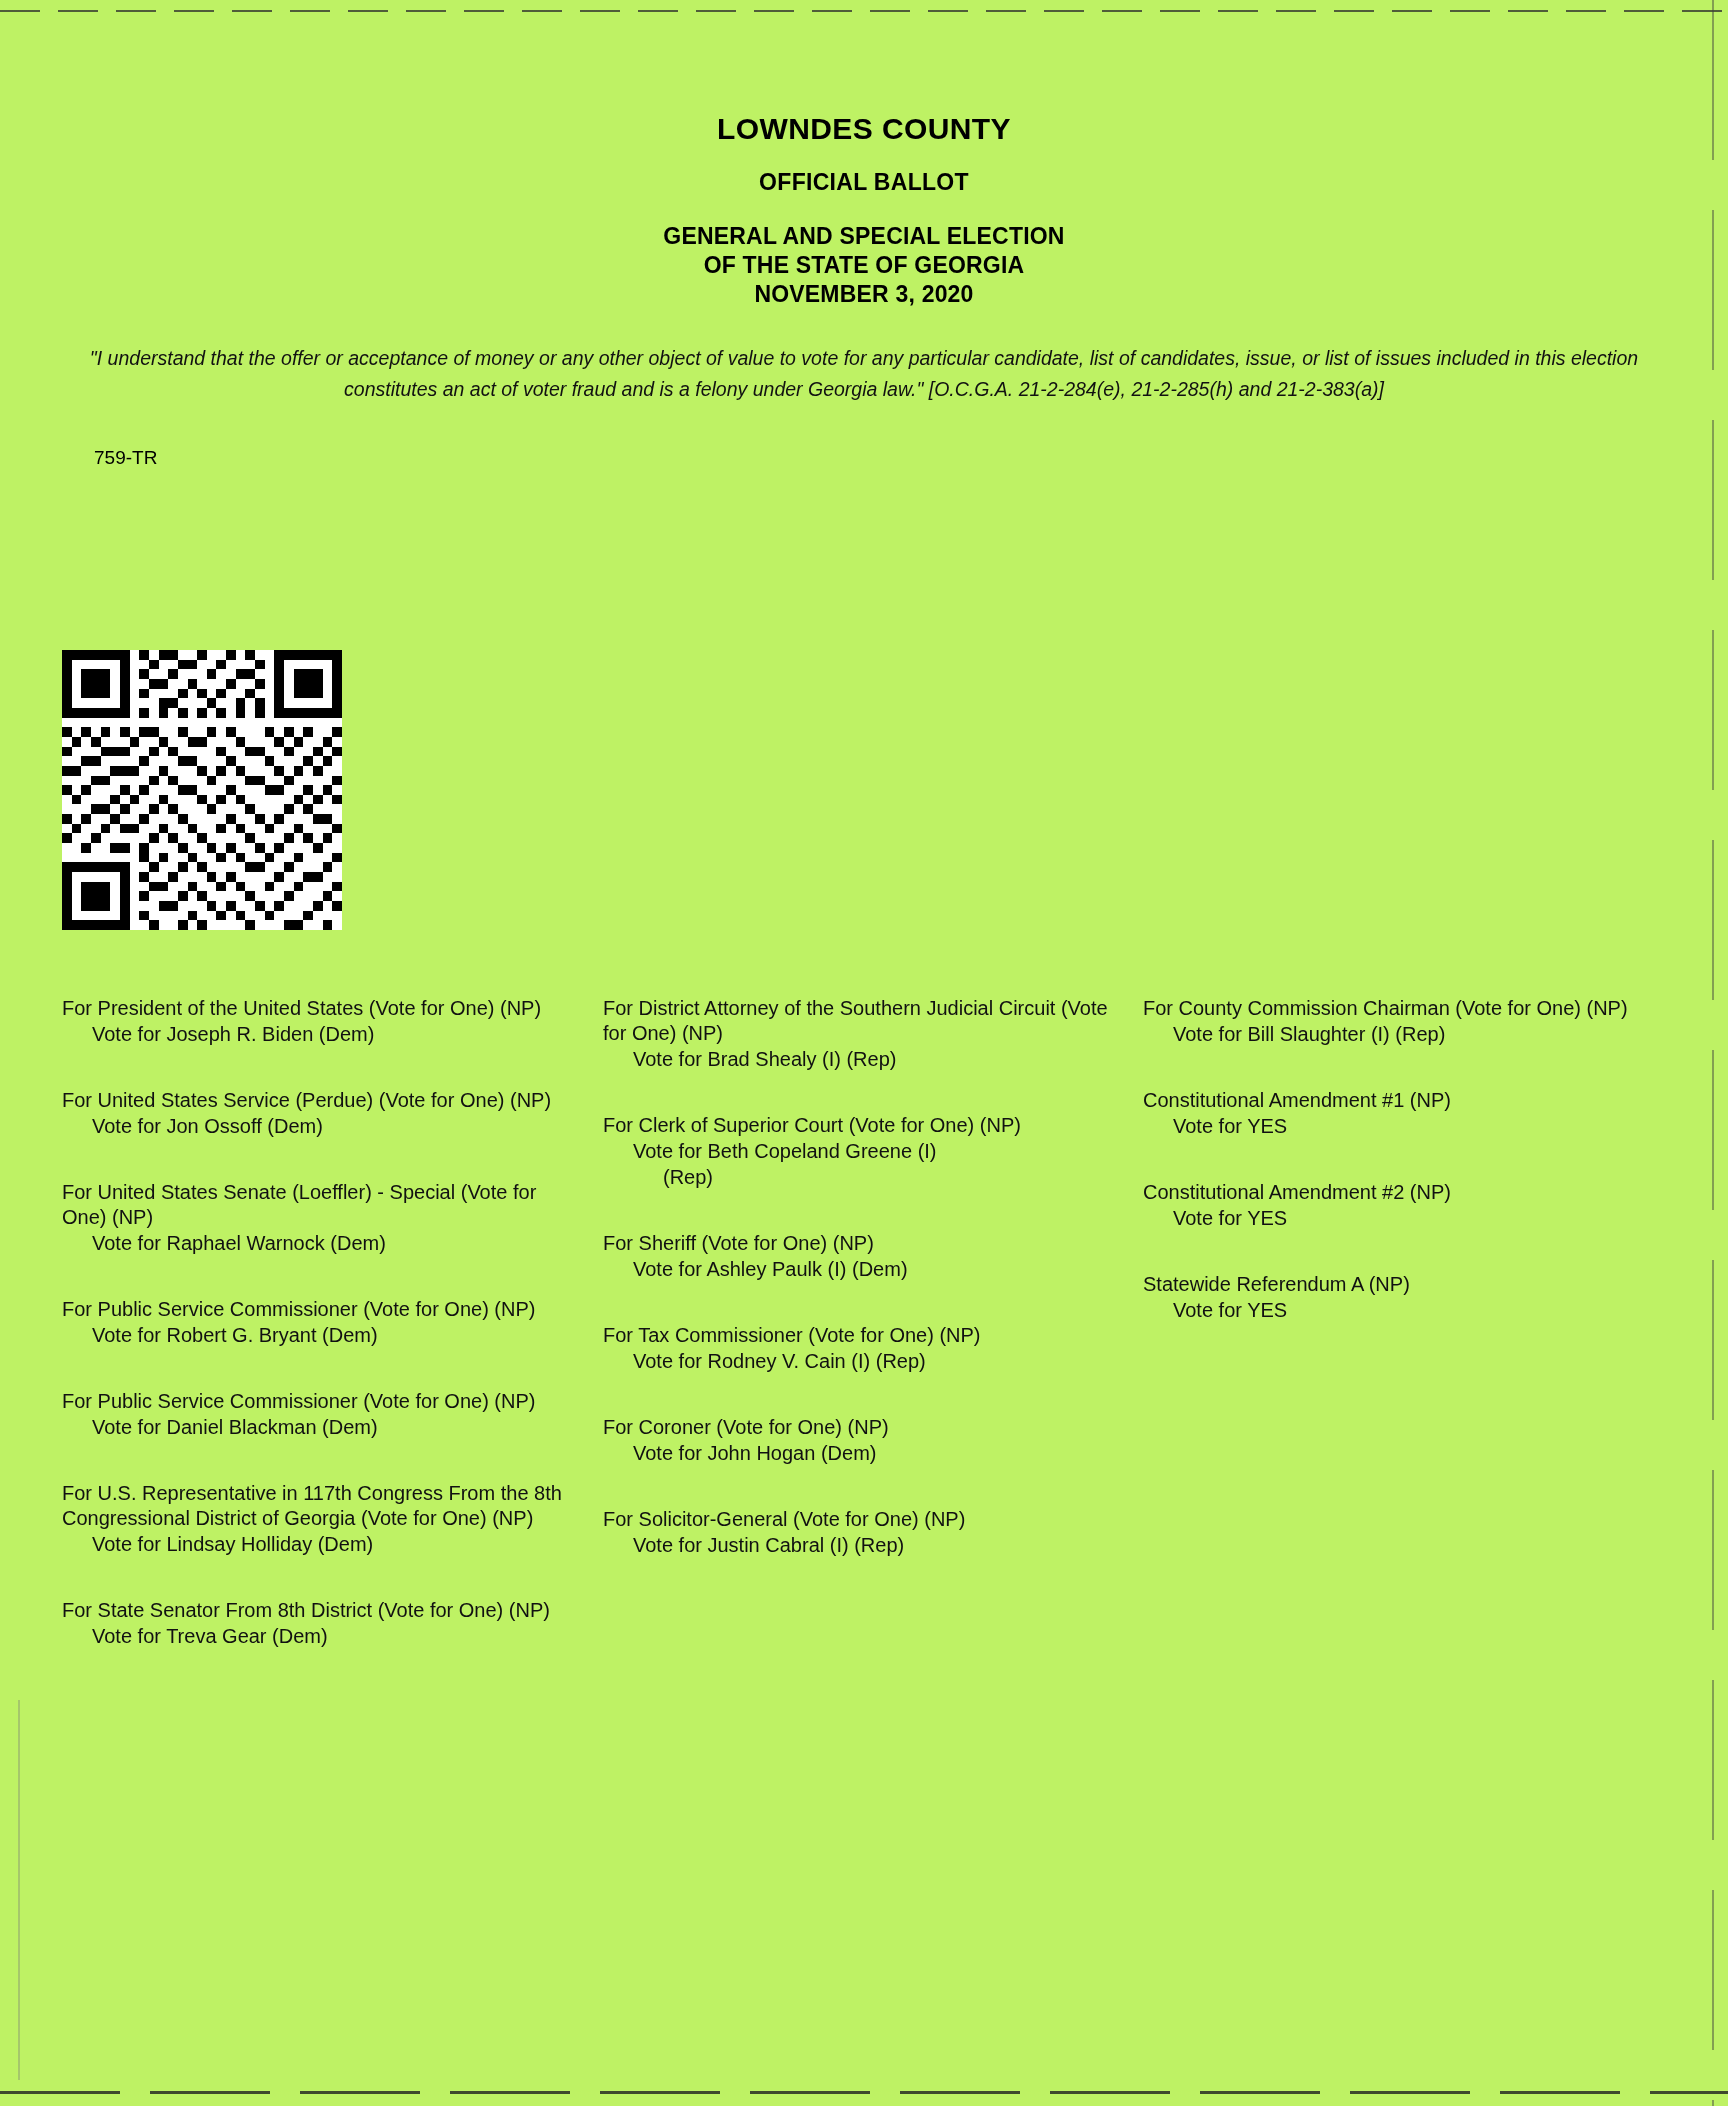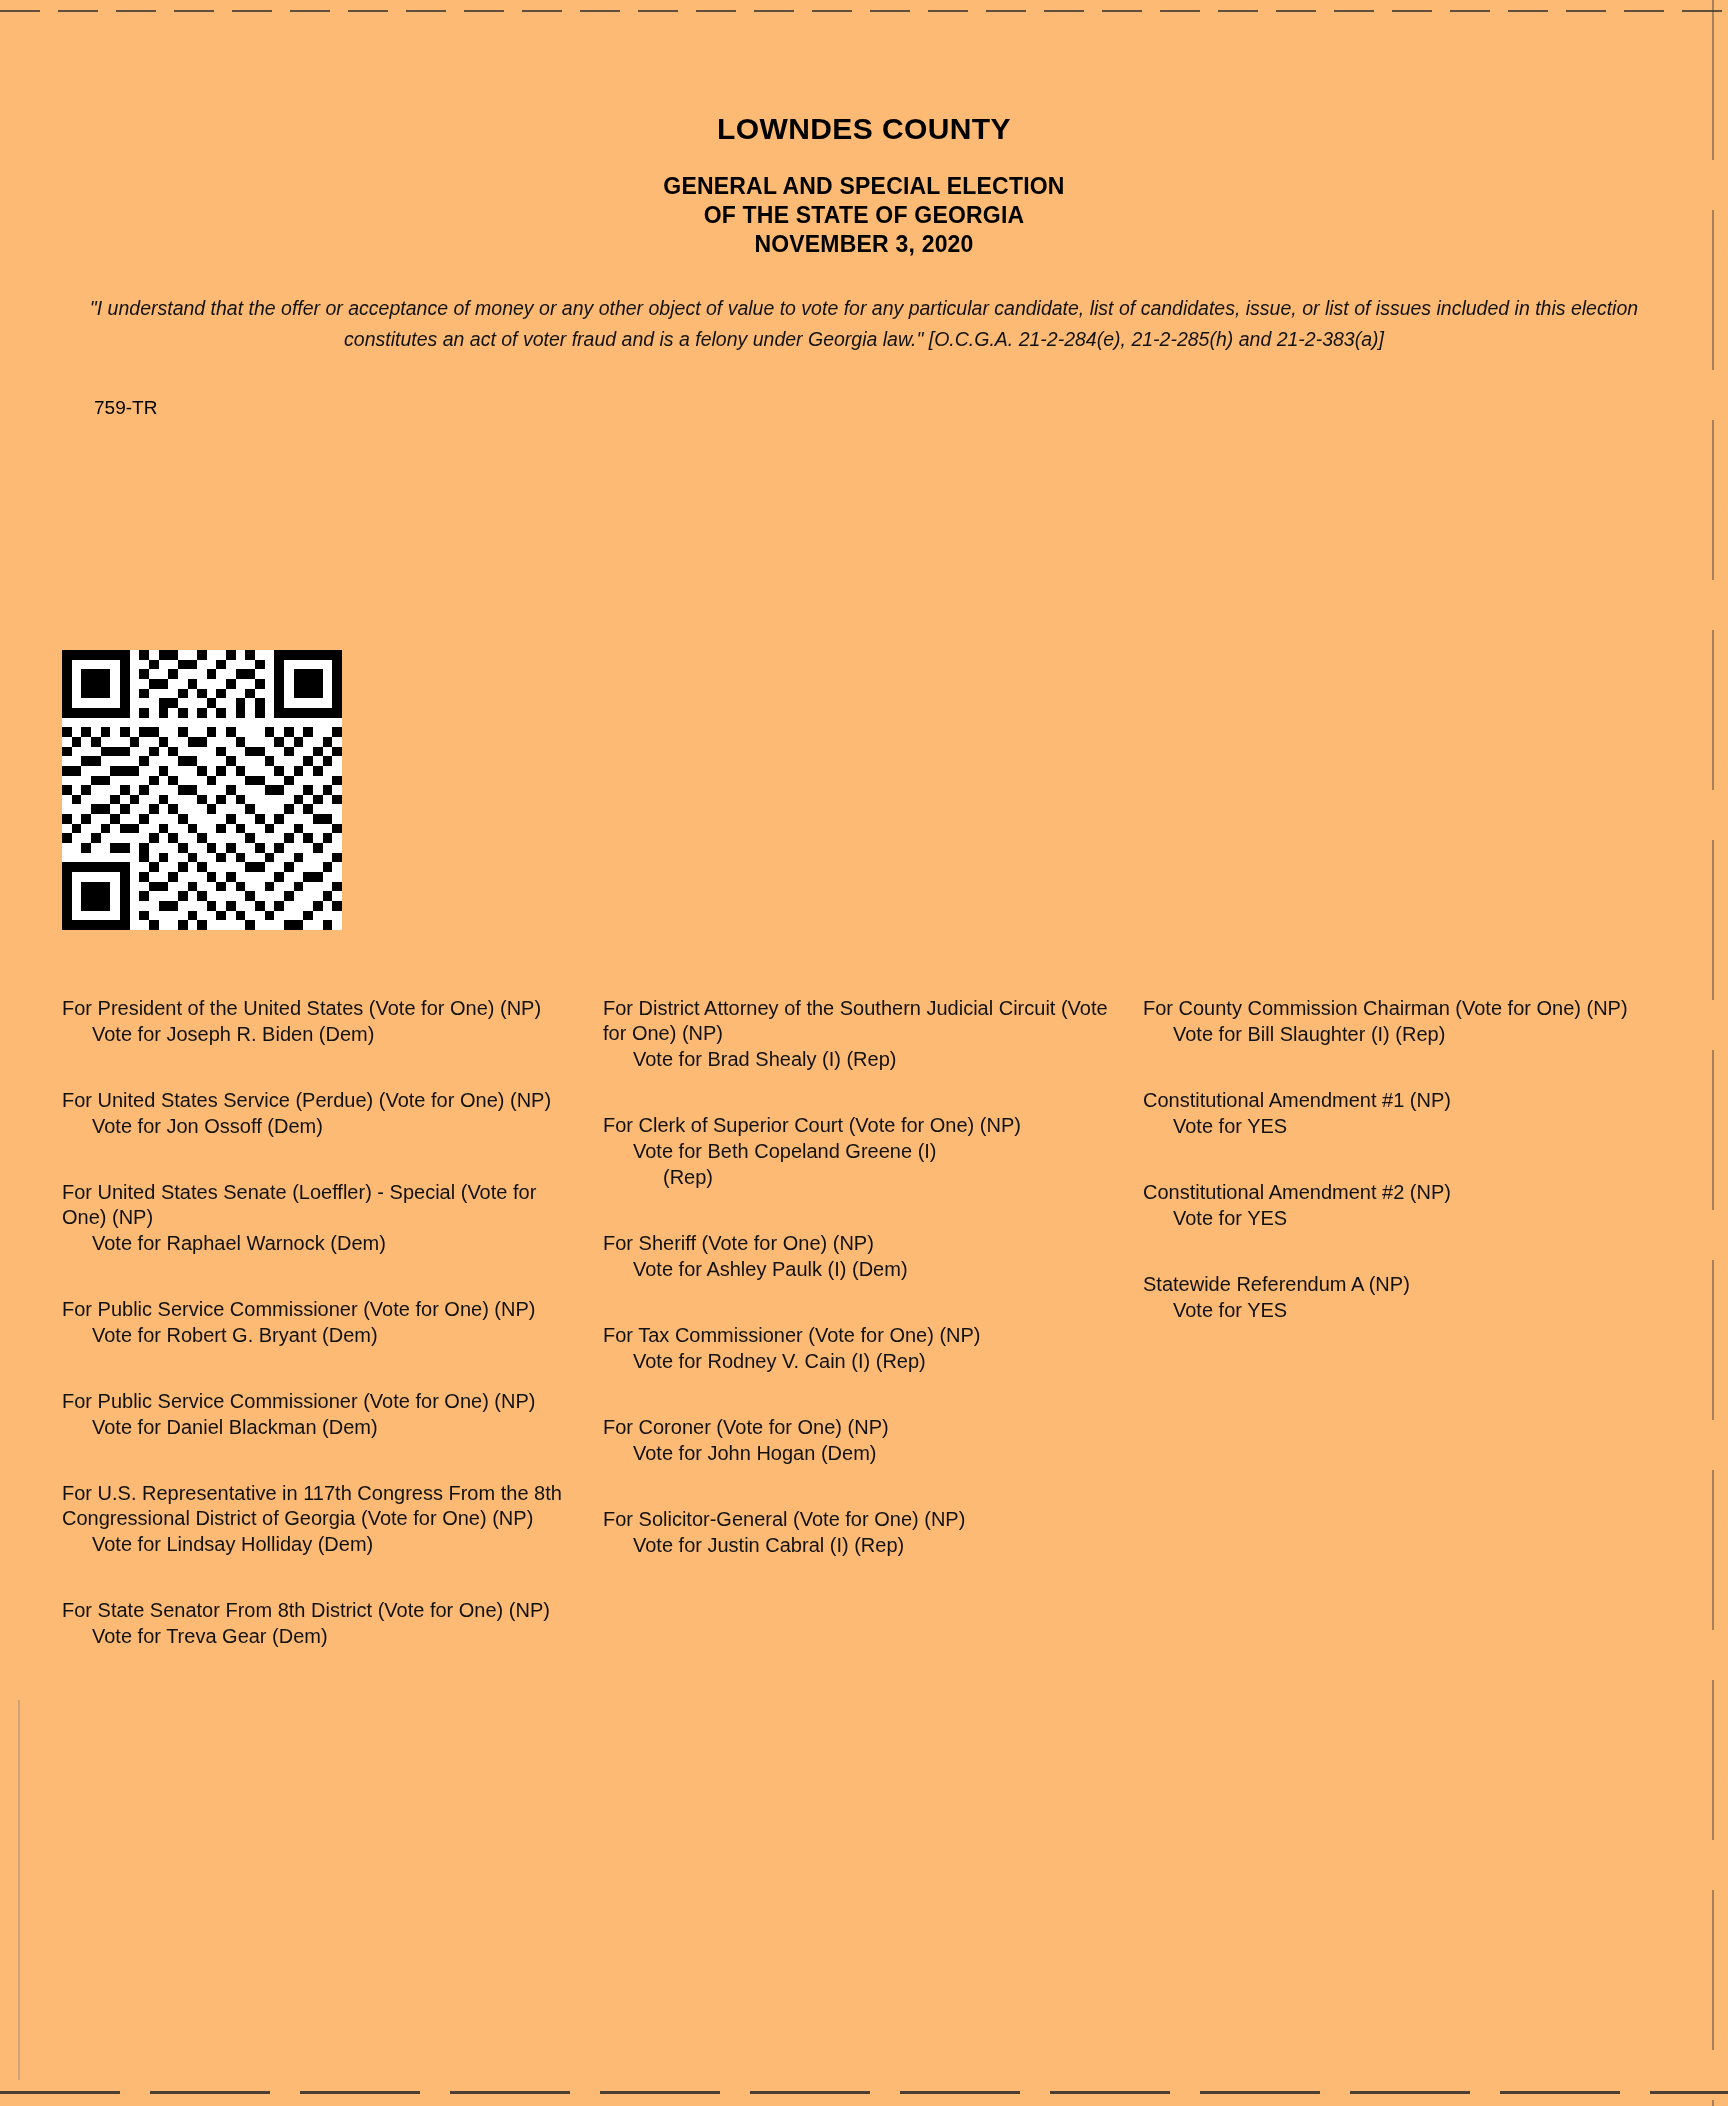--- a/index.html
+++ b/index.html
@@ -13,21 +13,21 @@
     font-family: "DejaVu Sans", sans-serif;
     color: #000000;
     position: relative;
     overflow: hidden;
   }
   .page {
     position: absolute;
     left: 0; top: 0;
     width: 1728px;
     height: 2106px;
-    background: #fdba74;
+    background: #bef264;
   }
   
   .scan-edge-top {
     position: absolute;
     left: 0; top: 10px;
     width: 1728px; height: 2px;
     background: repeating-linear-gradient(to right, #2b2b2b 0 40px, transparent 40px 58px);
     opacity: .75;
   }
   .scan-edge-bottom {
@@ -148,20 +148,21 @@
 
 <div class="page">
 
   <div class="scan-edge-top"></div>
   <div class="scan-edge-bottom"></div>
   <div class="scan-edge-right"></div>
   <div class="scan-edge-left"></div>
 
   <div class="header">
     <div class="title-main">LOWNDES COUNTY</div>
+    <div class="title-sub">OFFICIAL BALLOT</div>
     <div class="title-block3">
       <div class="title-line">GENERAL AND SPECIAL ELECTION</div>
       <div class="title-line">OF THE STATE OF GEORGIA</div>
       <div class="title-line">NOVEMBER 3, 2020</div>
     </div>
   </div>
 
   <div class="oath">"I understand that the offer or acceptance of money or any other object of value to vote for any particular candidate, list of candidates, issue, or list of issues included in this election constitutes an act of voter fraud and is a felony under Georgia law." [O.C.G.A. 21-2-284(e), 21-2-285(h) and 21-2-383(a)]</div>
 
   <div class="ballot-id">759-TR</div>

